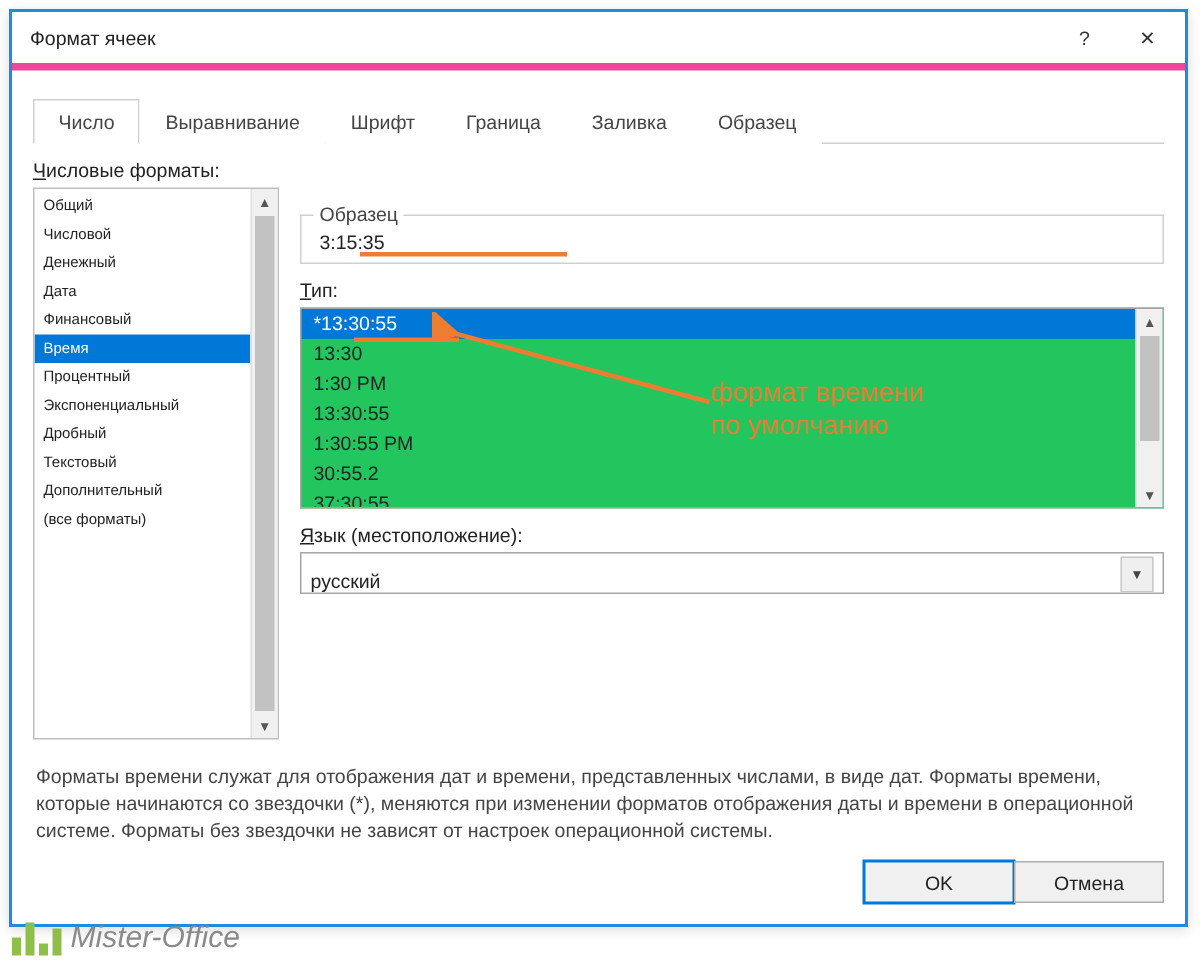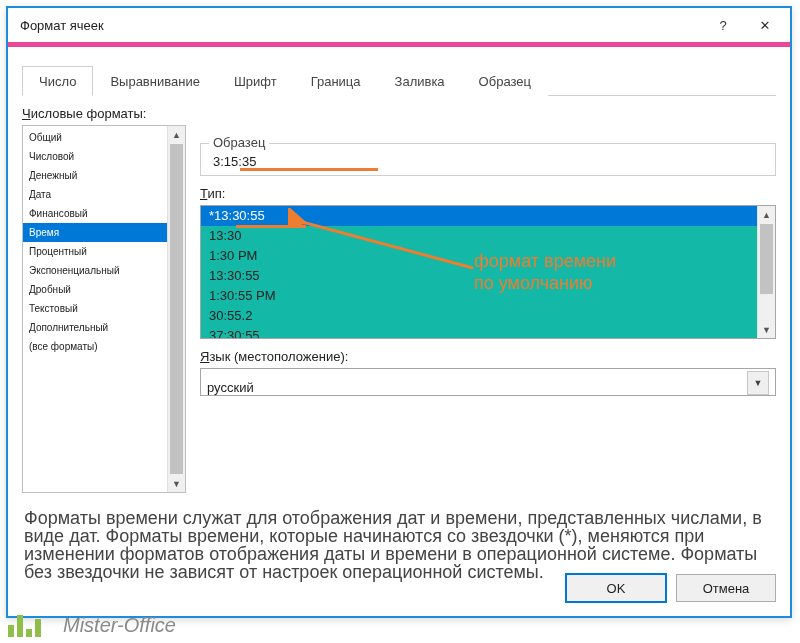--- a/index.html
+++ b/index.html
@@ -19,35 +19,35 @@
 .cat-list{flex:1;overflow:hidden;padding:2px 0}
 .cat-item{padding:1px 6px;font-size:10px;line-height:17px;white-space:nowrap}
 .cat-item.selected{background:#0078d7;color:#fff}
 .scrollbar{width:17px;background:#f0f0f0;border-left:1px solid #e0e0e0;position:relative}
 .scroll-btn{height:17px;display:flex;align-items:center;justify-content:center;color:#555;font-size:9px}
 .scroll-thumb{position:absolute;left:2px;right:2px;top:18px;bottom:18px;background:#c2c2c2}
 .right{flex:1}
 .sample-box{border:1px solid #cfcfcf;padding:4px 10px 4px 10px;position:relative;margin-top:18px}
 .sample-legend{position:absolute;top:-9px;left:8px;background:#fff;padding:0 4px;font-size:13px;color:#444}
 .sample-val{font-size:13px;padding:6px 2px 2px 2px}
-.type-box{border:1px solid #a6a6a6;background:#14b8a6;display:flex;height:132px;margin-top:2px}
+.type-box{border:1px solid #a6a6a6;background:#22c55e;display:flex;height:132px;margin-top:2px}
 .type-list{flex:1;overflow:hidden}
 .type-item{padding:1px 8px;font-size:13px;line-height:18px}
 .type-item.selected{background:#0078d7;color:#fff}
 .lang-select{border:1px solid #a6a6a6;background:#fff;height:26px;display:flex;align-items:flex-end;padding:0 6px;margin-top:4px}
 .lang-val{flex:1;font-size:13px}
 .dd-btn{width:20px;height:22px;background:#efefef;border:1px solid #c8c8c8;display:flex;align-items:center;justify-content:center;font-size:9px;color:#444}
-.help-text{font-size:18px;color:#444;line-height:18px;margin:16px 2px 0 2px;clear:both}
-.footer{position:absolute;right:14px;bottom:14px;display:flex;gap:10px}
+.help-text{font-size:13px;color:#444;line-height:18px;margin:16px 2px 0 2px;clear:both}
+.footer{position:absolute;right:14px;bottom:14px;display:flex;}
 .btn{min-width:98px;height:26px;border:1px solid #adadad;background:#f0f0f0;display:flex;align-items:center;justify-content:center;font-size:13px}
 .btn.default{border:1px solid #0078d7;outline:1px solid #0078d7}
 .annot-underline{position:absolute;height:3px;background:#ed7d31}
 .annot-text{position:absolute;color:#ed7d31;font-size:18px;line-height:22px}
 .arrow-svg{position:absolute;pointer-events:none}
-.watermark{position:absolute;left:8px;bottom:6px;display:flex;align-items:flex-end;gap:22px;color:#8a8a8a;font-style:italic;font-size:20px}
+.watermark{position:absolute;left:8px;bottom:6px;display:flex;align-items:flex-end;gap:6px;color:#8a8a8a;font-style:italic;font-size:20px}
 .bars{display:flex;align-items:flex-end;gap:3px}
 .bars span{display:block;width:6px;background:#8fbf4a}
 </style>
 </head>
 <body>
 <div class="outer">
 
 <div class="dialog">
   <div class="titlebar">
     <div class="title">Формат ячеек</div>

